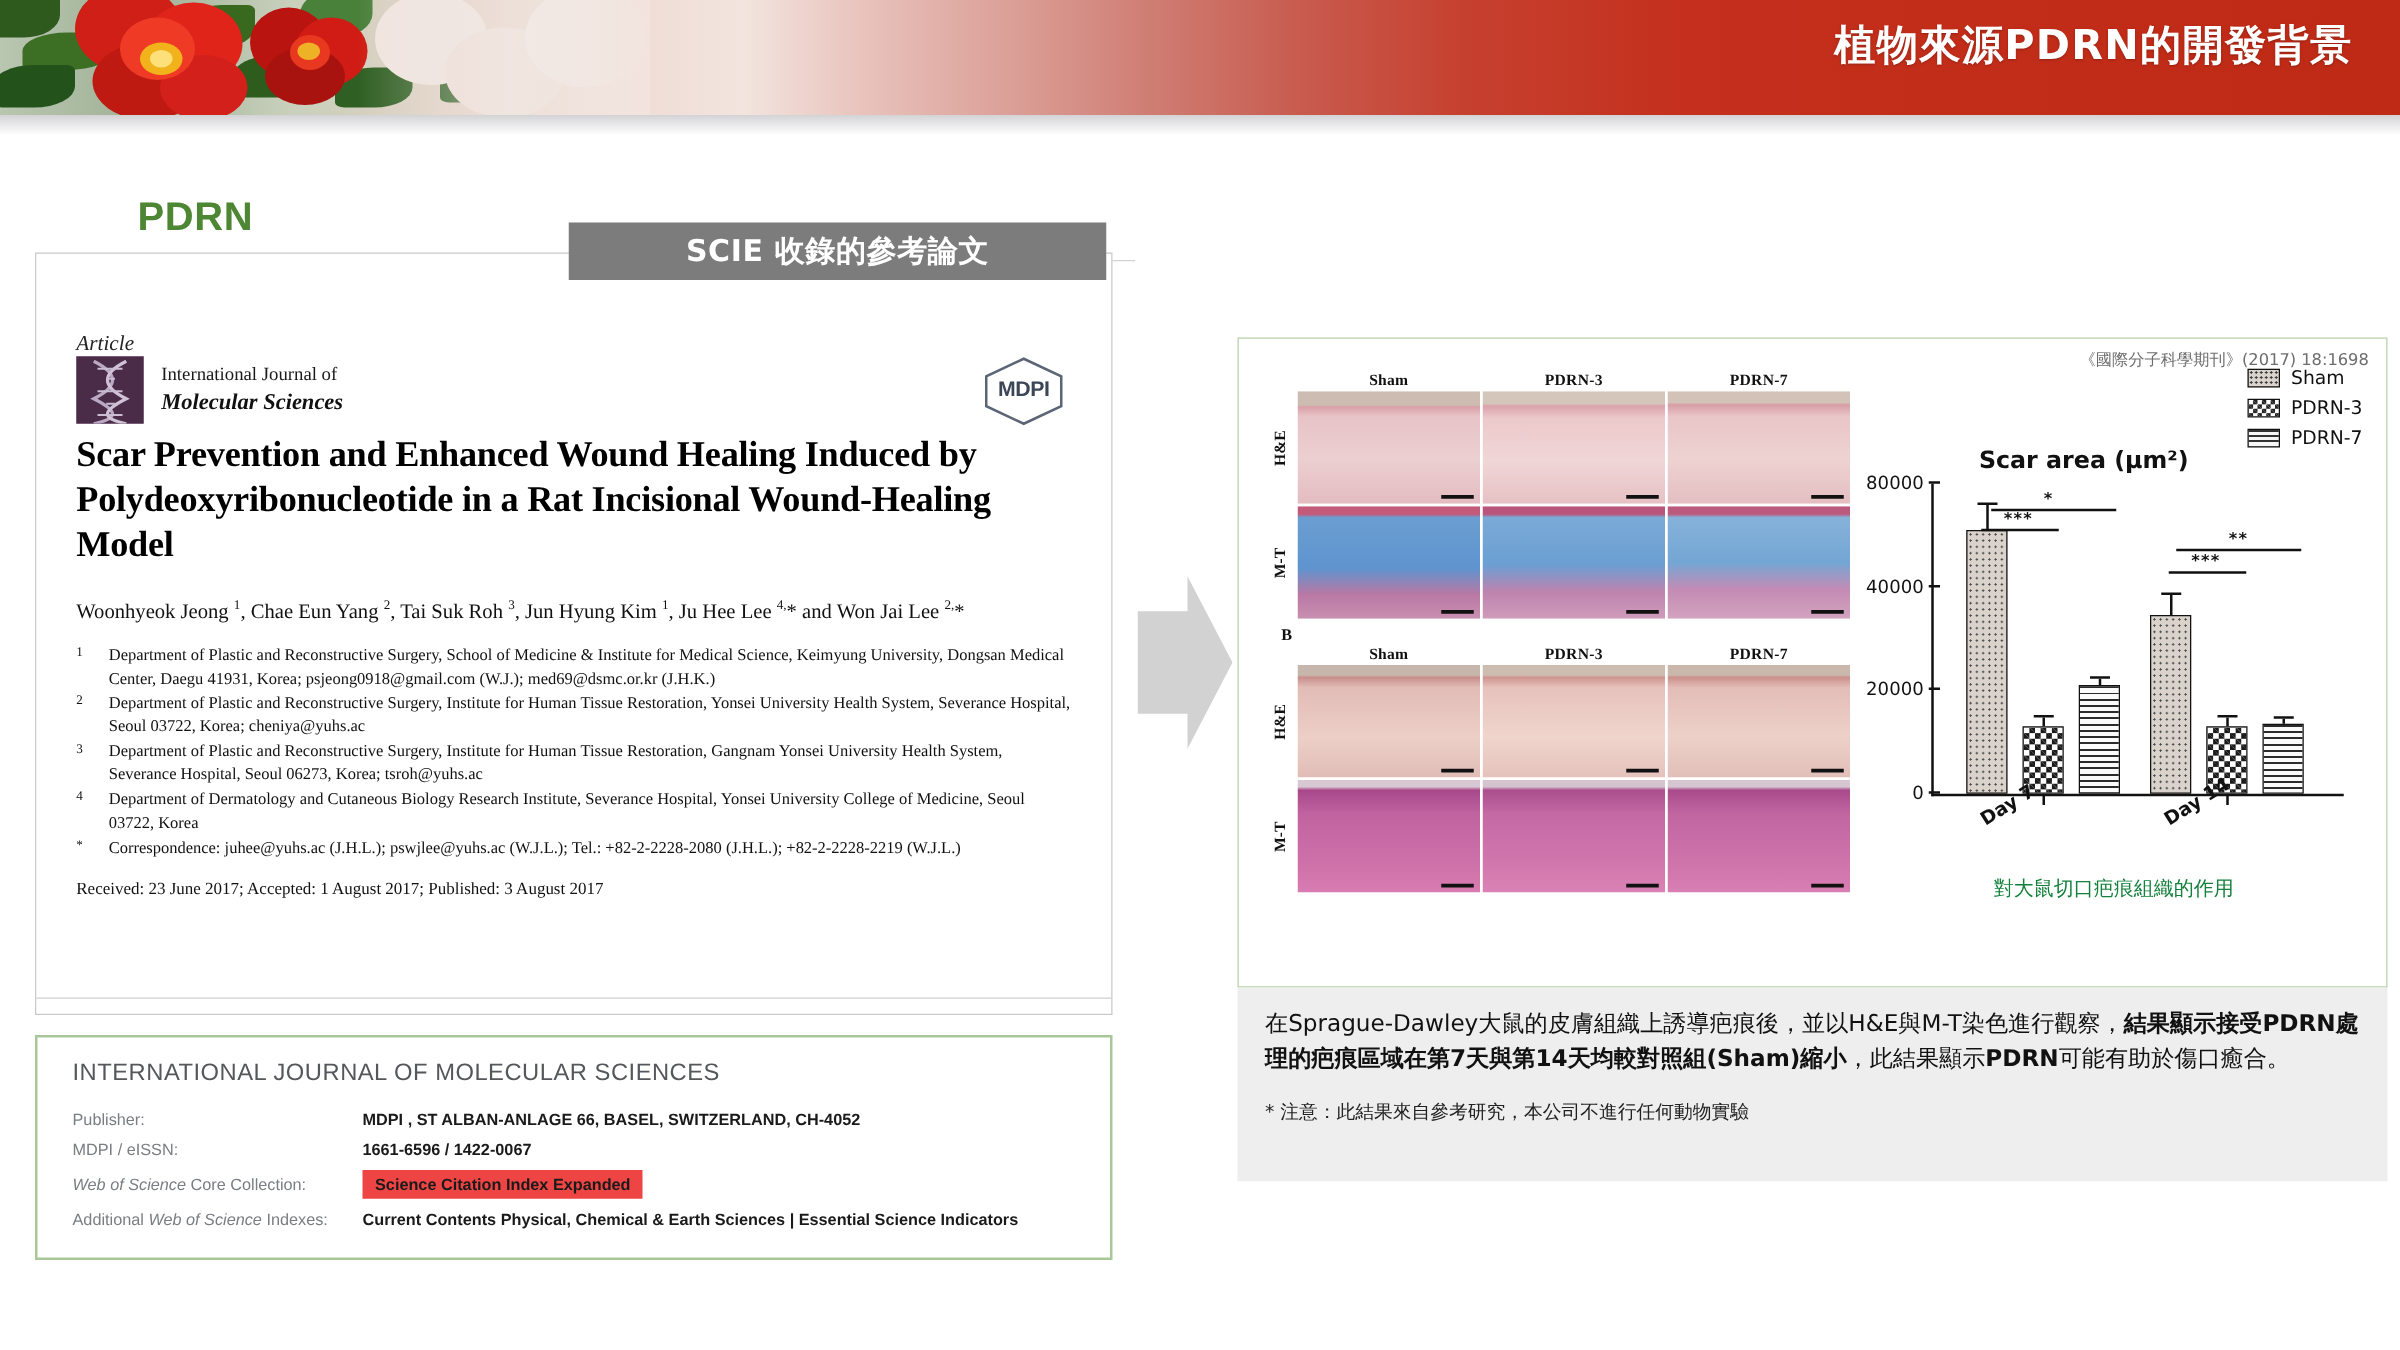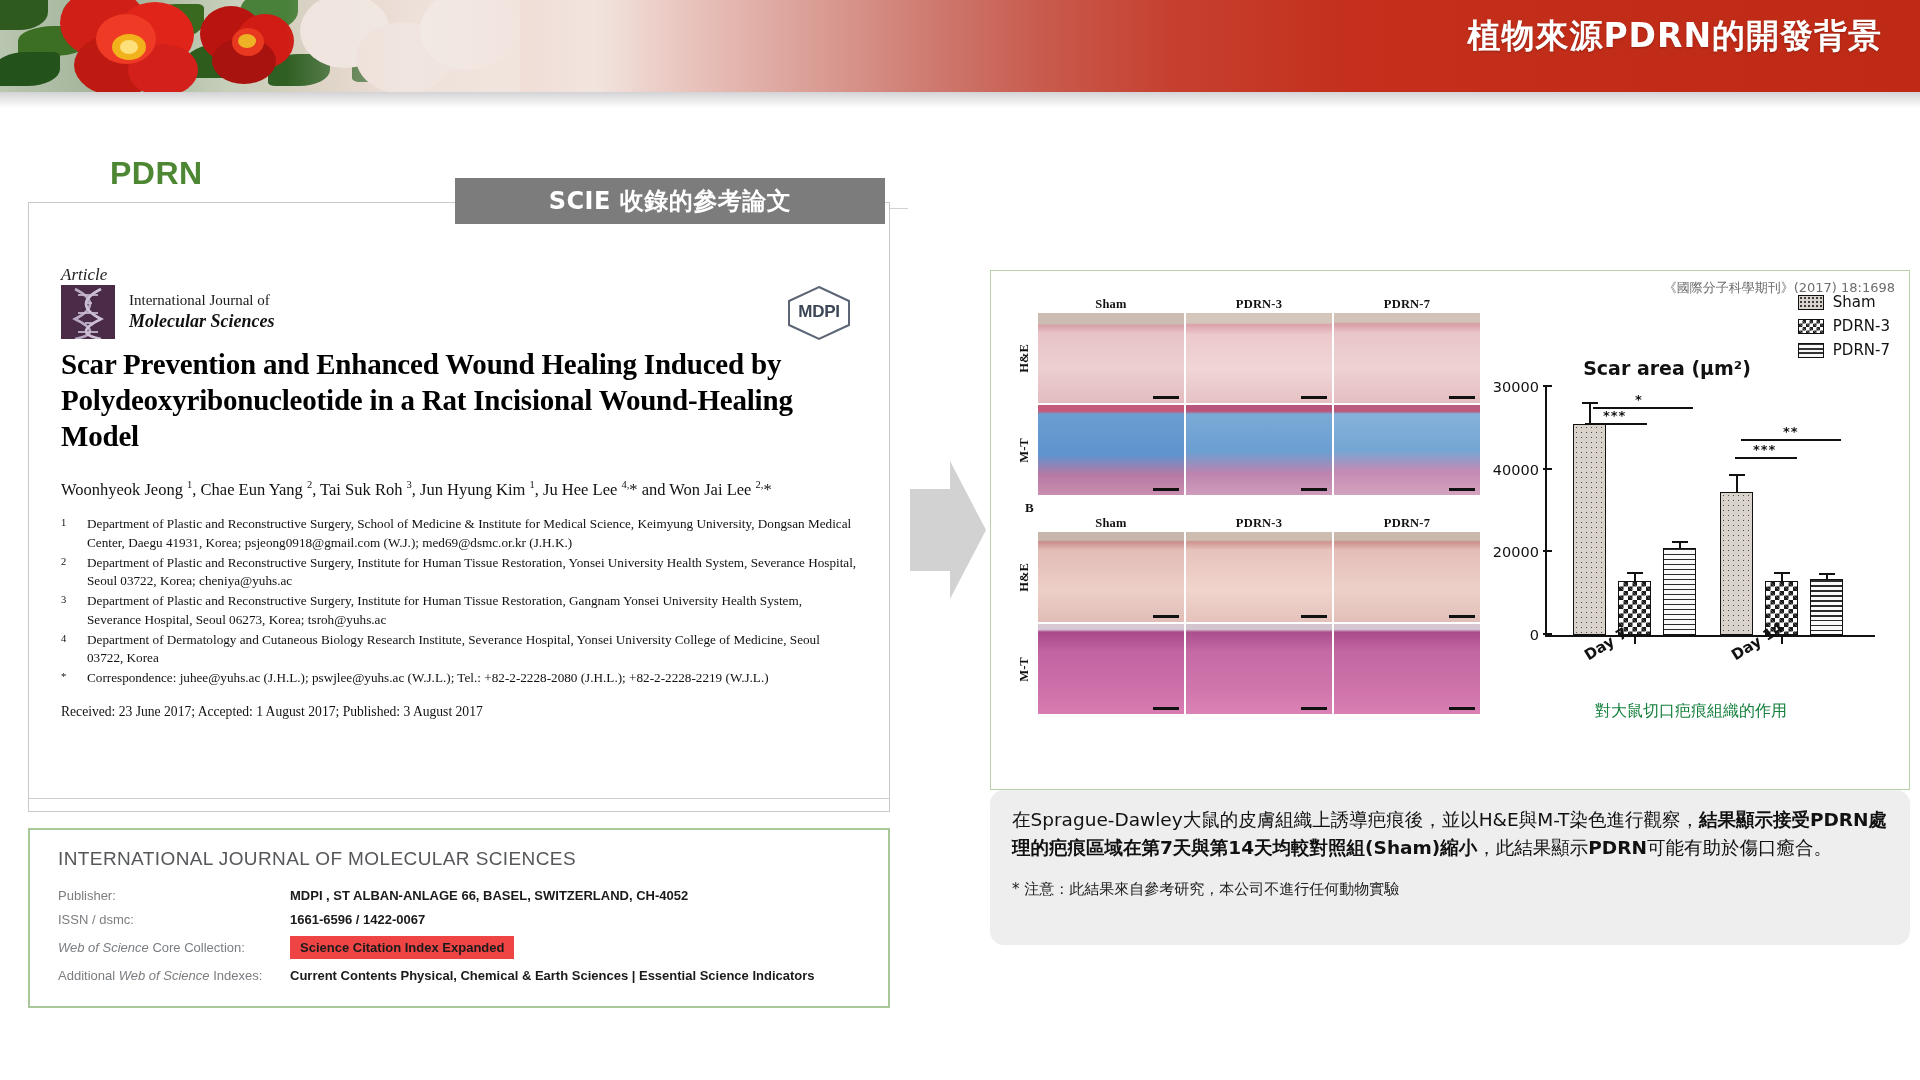--- a/index.html
+++ b/index.html
@@ -228,21 +228,21 @@
   }
   #fig-caption {
     position: absolute; left: 500px; top: 430px; width: 400px; text-align: center;
     font-family: "DejaVu Sans", "Liberation Sans", sans-serif;
     font-size: 16px; color: #15803d;
   }
 
   
   #explain-panel {
     position: absolute; left: 990px; top: 790px; width: 920px; height: 155px;
-    background: #eeeeee; padding: 16px 22px 0 22px; border-radius: 14px;
+    background: #eeeeee; padding: 16px 22px 0 22px;
   }
   #explain-text {
     font-family: "DejaVu Sans", "Liberation Sans", sans-serif;
     font-size: 18.5px; line-height: 1.52; color: #111;
   }
   #explain-text b { font-weight: bold; }
   #explain-note {
     margin-top: 18px;
     font-family: "DejaVu Sans", "Liberation Sans", sans-serif;
     font-size: 15px; color: #222;
@@ -354,21 +354,21 @@
 </div>
 
 <div id="wos-box">
   <div id="wos-journal-name">INTERNATIONAL JOURNAL OF MOLECULAR SCIENCES</div>
   <div id="wos-rows">
       <div class="wos-row">
         <div class="wos-key">Publisher:</div>
         <div class="wos-val">MDPI , ST ALBAN-ANLAGE 66, BASEL, SWITZERLAND, CH-4052</div>
       </div>
       <div class="wos-row">
-        <div class="wos-key">ISSN / dsmc:</div>
+        <div class="wos-key">MDPI / eISSN:</div>
         <div class="wos-val">1661-6596 / 1422-0067</div>
       </div>
       <div class="wos-row">
         <div class="wos-key"><i>Web of Science</i> Core Collection:</div>
         <div class="wos-val hl">Science Citation Index Expanded</div>
       </div>
       <div class="wos-row">
         <div class="wos-key">Additional <i>Web of Science</i> Indexes:</div>
         <div class="wos-val">Current Contents Physical, Chemical &amp; Earth Sciences | Essential Science Indicators</div>
       </div>
@@ -482,21 +482,21 @@
     <div id="plot">
       <div id="yaxis-line"></div>
       <div id="xaxis-line"></div>
     <div class="ytick" style="bottom: 2px;"></div>
         <div class="ylabel" style="bottom: -6px;">0</div>
         <div class="ytick" style="bottom: 84.6667px;"></div>
         <div class="ylabel" style="bottom: 76.6667px;">20000</div>
         <div class="ytick" style="bottom: 167.333px;"></div>
         <div class="ylabel" style="bottom: 159.333px;">40000</div>
         <div class="ytick" style="bottom: 250px;"></div>
-        <div class="ylabel" style="bottom: 242px;">30000</div>
+        <div class="ylabel" style="bottom: 242px;">80000</div>
         <div class="bar sham" style="left: 28px; height: 210.8px;"></div>
         <div class="errbar" style="left: 44px; bottom: 212.8px; height: 20.6667px;"></div>
         <div class="errcap" style="left: 37px; bottom: 233.467px;"></div>
         <div class="bar p3" style="left: 73px; height: 53.7333px;"></div>
         <div class="errbar" style="left: 89px; bottom: 55.7333px; height: 7.44px;"></div>
         <div class="errcap" style="left: 82px; bottom: 63.1733px;"></div>
         <div class="bar p7" style="left: 118px; height: 86.8px;"></div>
         <div class="errbar" style="left: 134px; bottom: 88.8px; height: 4.96px;"></div>
         <div class="errcap" style="left: 127px; bottom: 93.76px;"></div>
         <div class="xtick" style="left: 89px;"></div>

